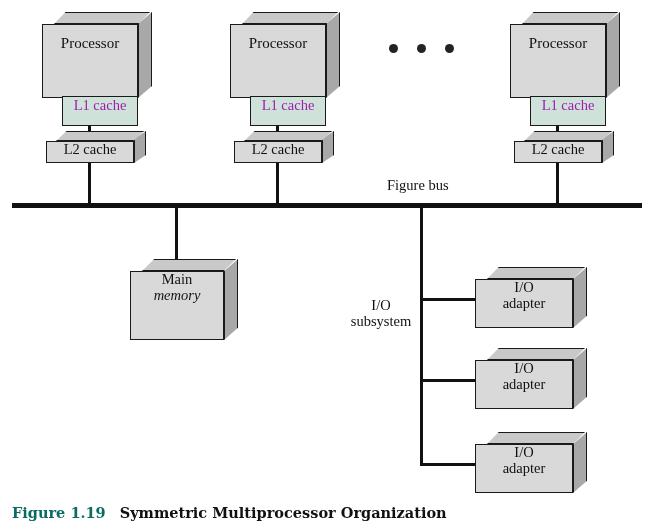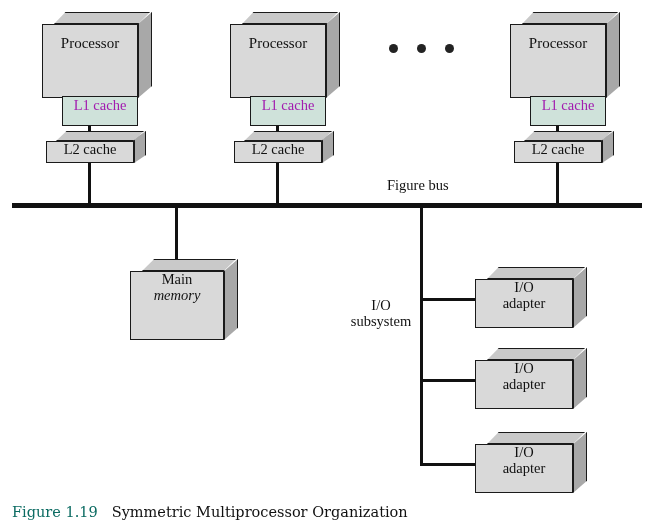--- a/index.html
+++ b/index.html
@@ -62,21 +62,21 @@
   .freetext{position:absolute;color:#111111;white-space:nowrap;}
   .center2{position:absolute;text-align:center;color:#111111;line-height:1.12;}
 
   .dots{position:absolute;display:flex;gap:19px;}
   .dots i{display:block;width:9px;height:9px;border-radius:50%;background:#232323;}
 
   
   #caption{
     position:absolute;left:8px;top:504px;
     font-family:"DejaVu Serif", serif;
-    font-weight:normal;font-size:14.5px;
+    font-weight:bold;font-size:14.5px;
     white-space:nowrap;
   }
   #caption .fignum{color:#0b6b62;}
   #caption .figtitle{color:#111111;margin-left:14px;}
 </style>
 </head>
 <body>
 
 <div id="stage">
 

